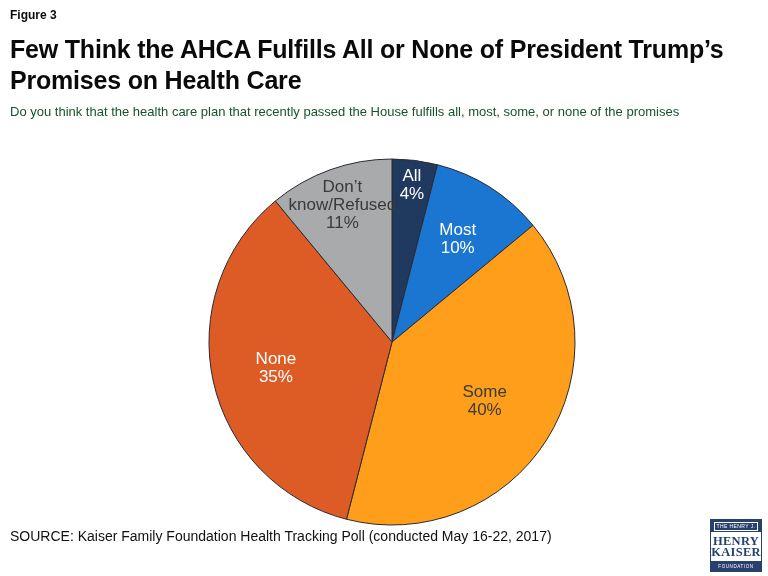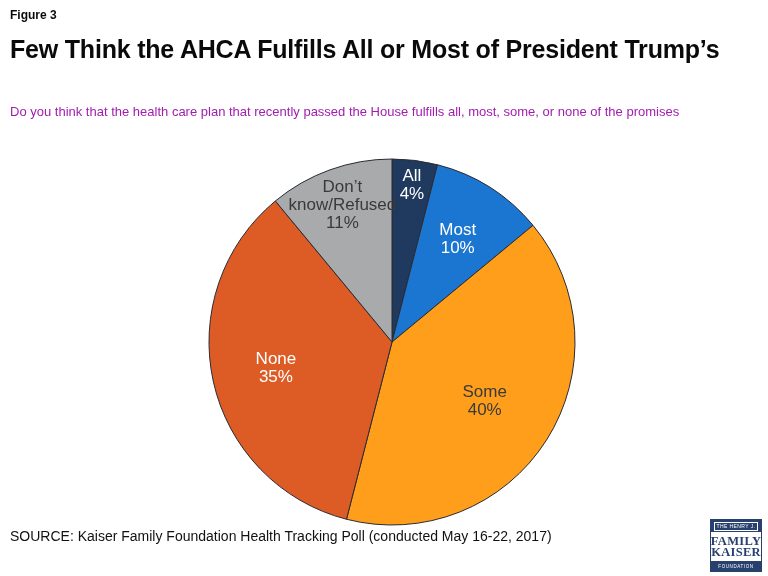--- a/index.html
+++ b/index.html
@@ -1,21 +1,21 @@
 <!DOCTYPE html>
 <html><head>
 <meta charset="utf-8">
 <style>
   html,body{margin:0;padding:0;background:#fff;}
   .page{position:relative;width:768px;height:576px;background:#ffffff;overflow:hidden;
         font-family:"Liberation Sans",sans-serif;color:#111;}
   .figure-label{position:absolute;left:10px;top:8px;font-size:12px;font-weight:bold;color:#0a0a0a;}
   .title{position:absolute;left:10px;top:34px;width:752px;font-size:25px;font-weight:bold;
          line-height:31px;color:#0a0a0a;letter-spacing:-0.2px;}
-  .question{position:absolute;left:10px;top:102px;width:752px;font-size:13px;line-height:19px;color:#a21caf;}
+  .question{position:absolute;left:10px;top:102px;width:752px;font-size:13px;line-height:19px;color:#14532d;}
   #pie-svg{position:absolute;left:202px;top:152px;width:380px;height:380px;}
   #pie-svg text{font-family:"Liberation Sans",sans-serif;font-size:17px;}
   .source{position:absolute;left:10px;top:528px;font-size:14px;color:#111;}
   .kff-logo{position:absolute;left:710px;top:519px;width:52px;height:53px;background:#ffffff;
             border:1px solid #27406E;box-sizing:border-box;display:flex;flex-direction:column;}
   .kff-logo-top{height:12px;background:#27406E;display:flex;align-items:center;justify-content:center;flex:none;}
   .kff-logo-top span{color:#fff;font-size:5px;letter-spacing:0.4px;border:1px solid #fff;
                      padding:1px 2px;line-height:1;white-space:nowrap;}
   .kff-logo-mid{flex:1;display:flex;flex-direction:column;align-items:center;justify-content:center;
                 font-family:"Liberation Serif",serif;color:#27406E;font-weight:700;
@@ -24,21 +24,22 @@
                    justify-content:center;font-size:4.5px;letter-spacing:0.6px;flex:none;}
 </style>
 </head>
 <body>
 
 <div class="page">
 
   <div class="figure-label">Figure 3</div>
 
   <div class="title">
-    <span>Few Think the AHCA Fulfills All or Most of President Trump’s</span><br>
+    <span>Few Think the AHCA Fulfills All or None of President Trump’s</span><br>
+    <span>Promises on Health Care</span>
   </div>
 
   <div class="question">
     <span>Do you think that the health care plan that recently passed the House fulfills all, most, some, or none of the promises</span><br>
   </div>
 
   <svg id="pie-svg" viewBox="-190 -190 380 380">
       <path d="M0 0 L 0 -183 A 183 183 0 0 1 45.510249351168426 -177.25071848653948 Z" fill="#1F3A5E" stroke="#2B2B33" stroke-width="1" stroke-linejoin="round"></path>
       <path d="M0 0 L 45.510249351168426 -177.25071848653948 A 183 183 0 0 1 141.00392342796943 -116.6485901240102 Z" fill="#1B76D1" stroke="#2B2B33" stroke-width="1" stroke-linejoin="round"></path>
       <path d="M0 0 L 141.00392342796943 -116.6485901240102 A 183 183 0 0 1 -45.51024935116847 177.25071848653948 Z" fill="#FF9E1A" stroke="#2B2B33" stroke-width="1" stroke-linejoin="round"></path>
@@ -51,19 +52,19 @@
       <text text-anchor="middle" fill="#3A3A3A"><tspan x="-49.591231523910665" y="-155.74494457489862" dominant-baseline="central">Don’t</tspan><tspan x="-49.591231523910665" y="-137.74494457489862" dominant-baseline="central">know/Refused</tspan><tspan x="-49.591231523910665" y="-119.74494457489862" dominant-baseline="central">11%</tspan></text>
     </svg>
 
   <div class="source">SOURCE: Kaiser Family Foundation Health Tracking Poll (conducted May 16-22, 2017)</div>
 
   <div class="kff-logo">
     <div class="kff-logo-top">
       <span>THE HENRY J.</span>
     </div>
     <div class="kff-logo-mid">
-      <span>FAMILY</span>
+      <span>HENRY</span>
       <span>KAISER</span>
     </div>
     <div class="kff-logo-bottom">FOUNDATION</div>
   </div>
 
 </div>
 
 </body></html>

